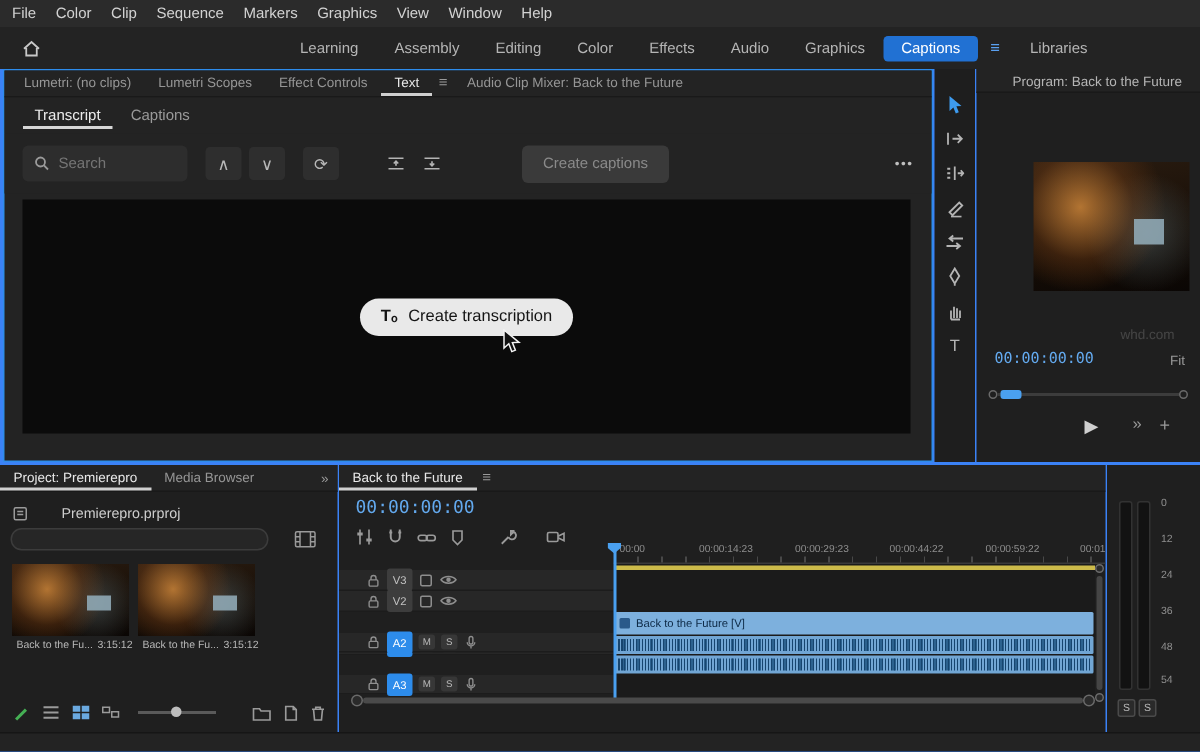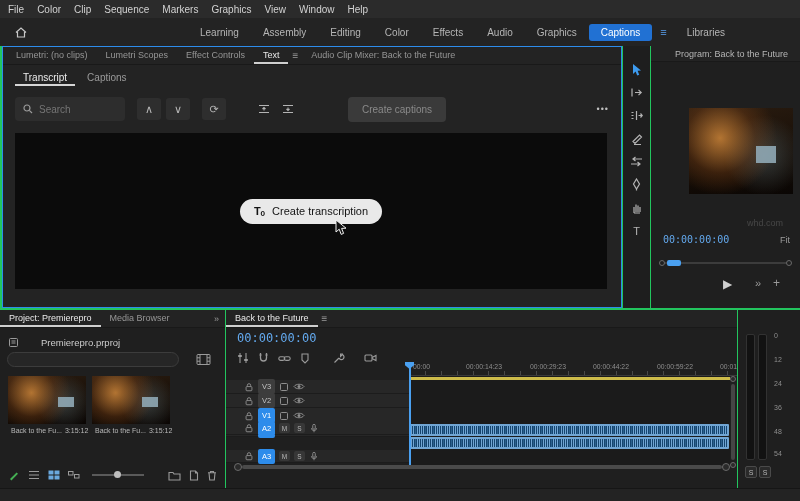--- a/index.html
+++ b/index.html
@@ -1,18 +1,18 @@
 <!DOCTYPE html>
 <html><head>
 <meta charset="utf-8">
 <style>
   *{margin:0;padding:0;box-sizing:border-box}
   html,body{width:800px;height:501px;overflow:hidden}
   body{font-family:"Liberation Sans",sans-serif;background:#141414;color:#c2c2c2}
-  .app{position:relative;width:800px;height:501px;background:#22c55e;font-size:10px}
+  .app{position:relative;width:800px;height:501px;background:#3b82f6;font-size:10px}
   .abs{position:absolute}
   svg{display:block}
 
   
   .menubar{left:0;top:0;width:800px;height:18px;background:#2b2b2b;display:flex;align-items:center;gap:13px;padding-left:8px;font-size:10px;color:#d2d2d2}
   .menu-item{cursor:default}
 
   
   .wsbar{left:0;top:18px;width:800px;height:28px;background:#232323;display:flex;align-items:center}
   .home-btn{margin-left:10px;width:22px;height:20px;display:flex;align-items:center;justify-content:center}
@@ -407,34 +407,20 @@
         </svg>
       <span class="badge">V2</span>
       <svg width="10" height="10" viewBox="0 0 10 10" stroke="#8e8e8e" fill="none" stroke-width="1">
           <rect x="1.5" y="1.5" width="7" height="7" rx="1"></rect>
         </svg>
       <svg width="12" height="9" viewBox="0 0 12 9">
           <path d="M1 4.5 C3 1.5 9 1.5 11 4.5 C9 7.5 3 7.5 1 4.5 Z" stroke="#8e8e8e" fill="none" stroke-width="1"></path>
           <circle cx="6" cy="4.5" r="1.5" fill="#8e8e8e"></circle>
         </svg>
     </div>
-    <div class="track-row" style="top:98px;height:16px">
-      <svg width="10" height="10" viewBox="0 0 12 12" stroke="#8e8e8e" fill="none" stroke-width="1.1">
-          <rect x="2.5" y="5.5" width="7" height="5" rx="1"></rect>
-          <path d="M4 5.5 V4 a2 2 0 0 1 4 0 V5.5"></path>
-        </svg>
-      <span class="badge on">V1</span>
-      <svg width="10" height="10" viewBox="0 0 10 10" stroke="#8e8e8e" fill="none" stroke-width="1">
-          <rect x="1.5" y="1.5" width="7" height="7" rx="1"></rect>
-        </svg>
-      <svg width="12" height="9" viewBox="0 0 12 9">
-          <path d="M1 4.5 C3 1.5 9 1.5 11 4.5 C9 7.5 3 7.5 1 4.5 Z" stroke="#8e8e8e" fill="none" stroke-width="1"></path>
-          <circle cx="6" cy="4.5" r="1.5" fill="#8e8e8e"></circle>
-        </svg>
-    </div>
 
     <div class="track-row" style="top:114px;height:13px">
       <svg width="10" height="10" viewBox="0 0 12 12" stroke="#8e8e8e" fill="none" stroke-width="1.1">
           <rect x="2.5" y="5.5" width="7" height="5" rx="1"></rect>
           <path d="M4 5.5 V4 a2 2 0 0 1 4 0 V5.5"></path>
         </svg>
       <span class="badge on">A1</span>
       <span class="msbox">M</span>
       <span class="msbox">S</span>
       <svg width="10" height="11" viewBox="0 0 12 12" stroke="#8e8e8e" fill="none" stroke-width="1.1">
@@ -462,20 +448,24 @@
         </svg>
       <span class="badge on">A3</span>
       <span class="msbox">M</span>
       <span class="msbox">S</span>
       <svg width="10" height="11" viewBox="0 0 12 12" stroke="#8e8e8e" fill="none" stroke-width="1.1">
           <rect x="4.5" y="1" width="3" height="6" rx="1.5"></rect>
           <path d="M3 5.5 a3 3 0 0 0 6 0 M6 8.5 V10.5"></path>
         </svg>
     </div>
 
+    <div class="video-clip" style="top:98px;height:15px">
+      <span class="fxbox"></span>
+      <span>Back to the Future [V]</span>
+    </div>
     <div class="audio-clip" style="top:114px;height:12px">
         <span class="wave"></span>
       </div>
     <div class="audio-clip" style="top:127px;height:12px">
         <span class="wave"></span>
       </div>
 
     <span class="playhead-head"></span>
     <span class="playhead-line"></span>
 

